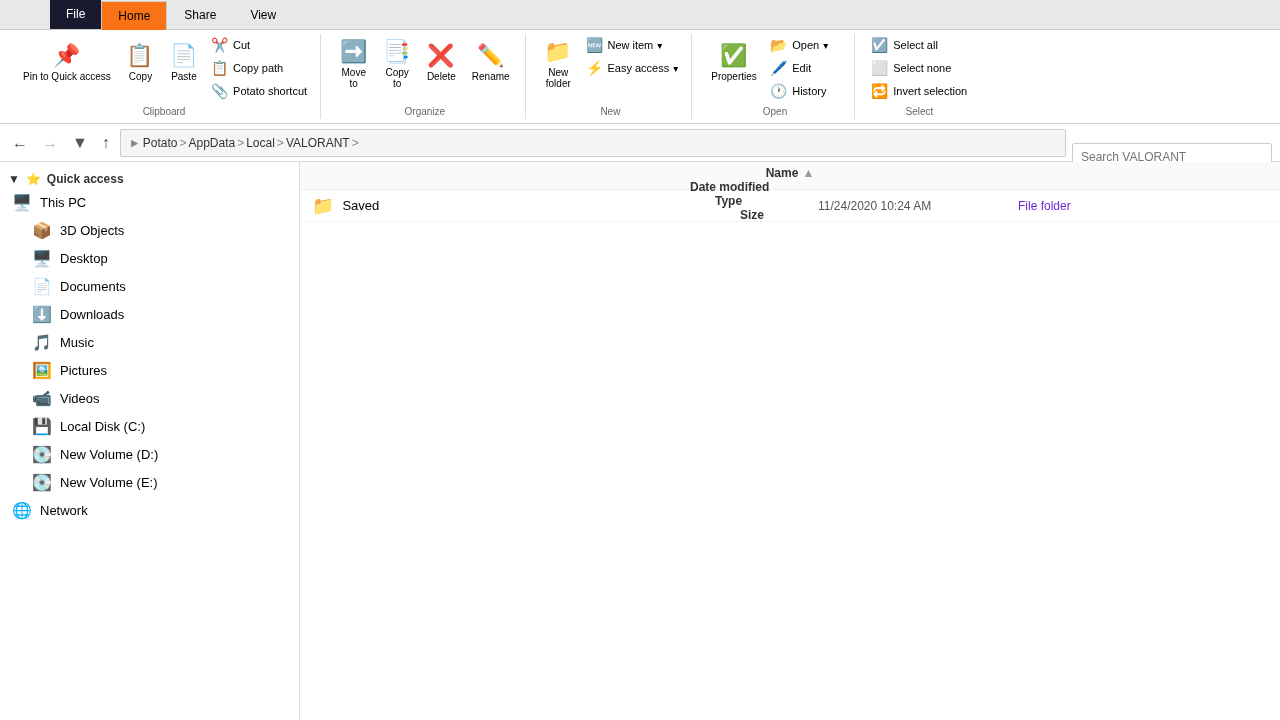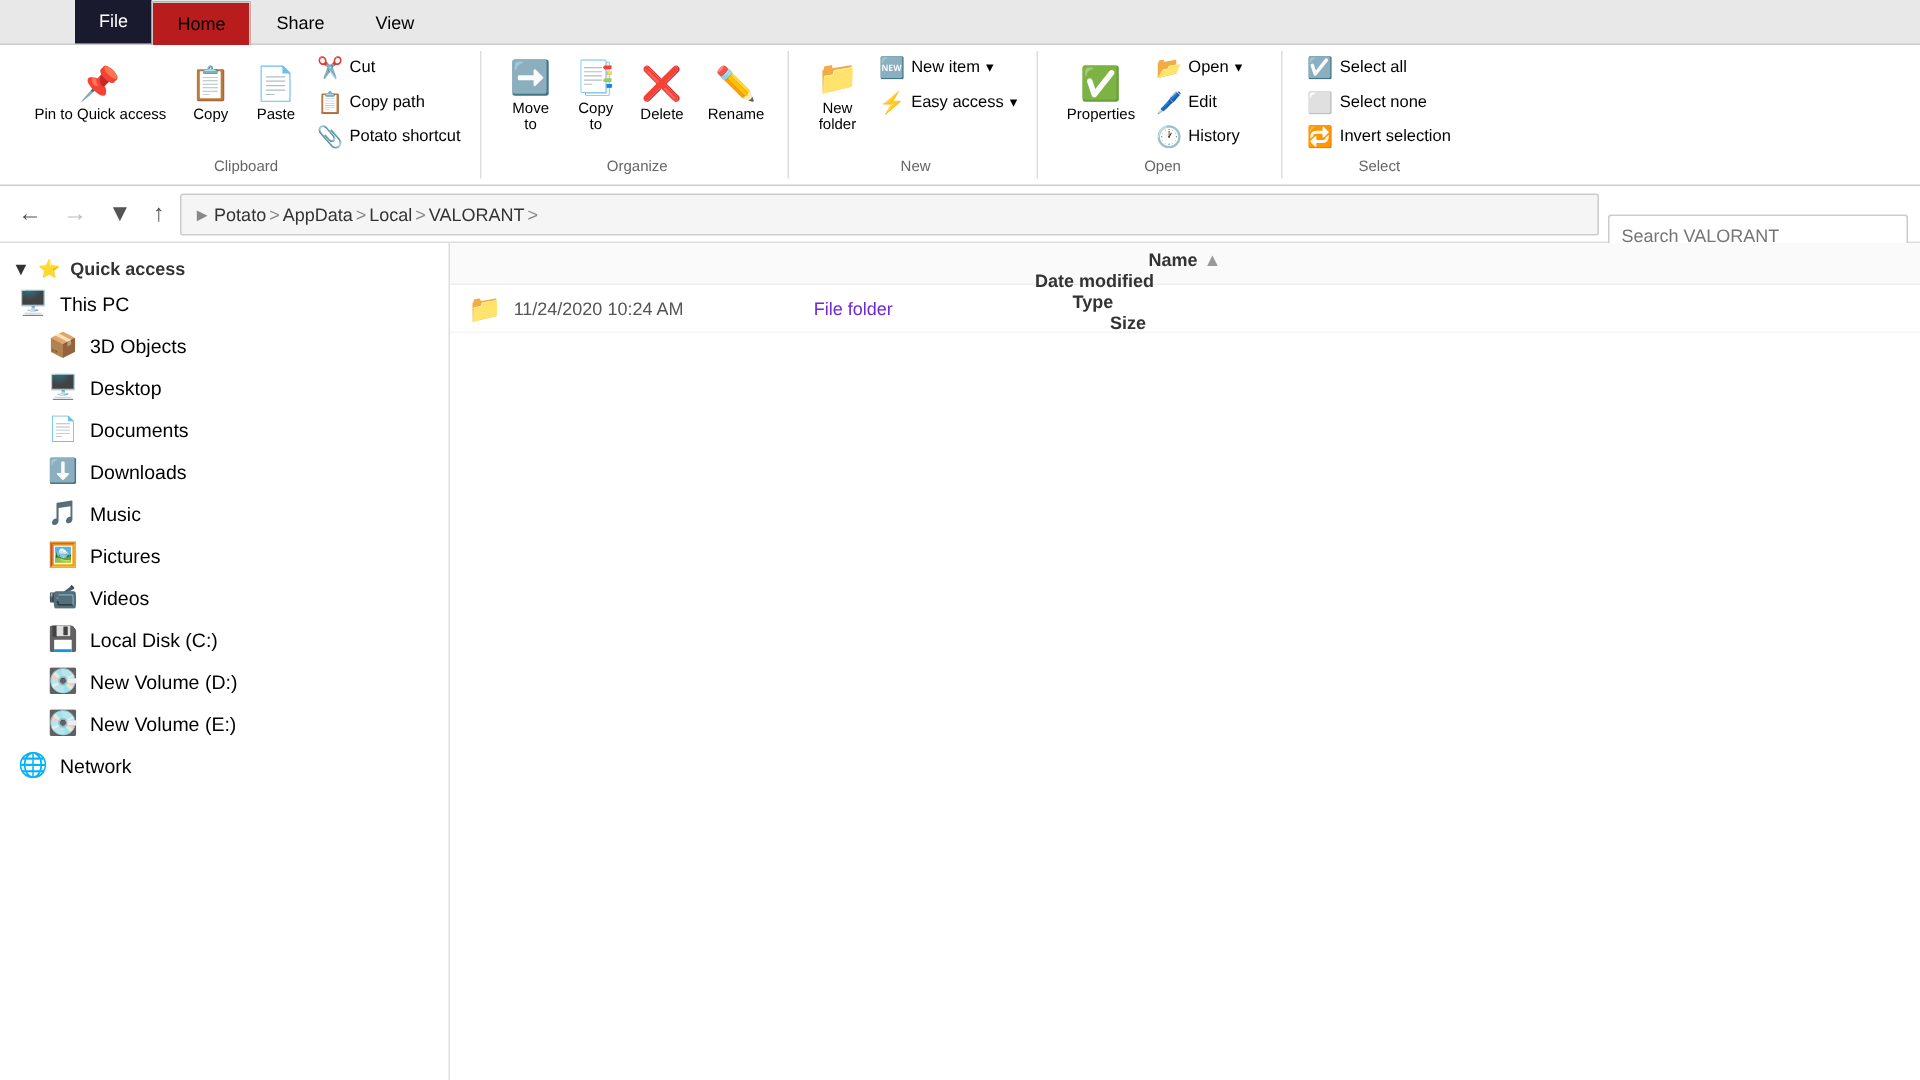--- a/index.html
+++ b/index.html
@@ -18,21 +18,21 @@
       padding: 4px 16px;
       font-size: 12px;
       cursor: pointer;
       height: 100%;
       display: flex;
       align-items: center;
       border: 1px solid transparent;
       background: transparent;
     }
     .ribbon-tab.active {
-      background: #b91c1c;
+      background: #f97316;
       border-color: #ccc #ccc white #ccc;
       border-bottom: none;
       margin-bottom: -1px;
       z-index: 1;
     }
 
     
     .ribbon {
       background: white;
       border-bottom: 1px solid #ccc;
@@ -459,20 +459,21 @@
         <span>Name</span>
         <span style="color:#999;">▲</span>
       </div>
       <div class="col-date">Date modified</div>
       <div class="col-type">Type</div>
       <div class="col-size">Size</div>
     </div>
 
     <div class="file-row">
       <span class="file-icon">📁</span>
+      <div class="file-name">Saved</div>
       <div class="file-date">11/24/2020 10:24 AM</div>
       <div class="file-type">File folder</div>
       <div class="file-size"></div>
     </div>
 
     <svg class="red-arrow" width="150" height="200" viewBox="0 0 150 200" style="position:absolute;left:330px;top:30px;pointer-events:none;">
       <defs>
         <marker id="arrowhead" markerWidth="10" markerHeight="7" refX="0" refY="3.5" orient="auto">
           <polygon points="0 0, 10 3.5, 0 7" fill="#cc0000"></polygon>
         </marker>

